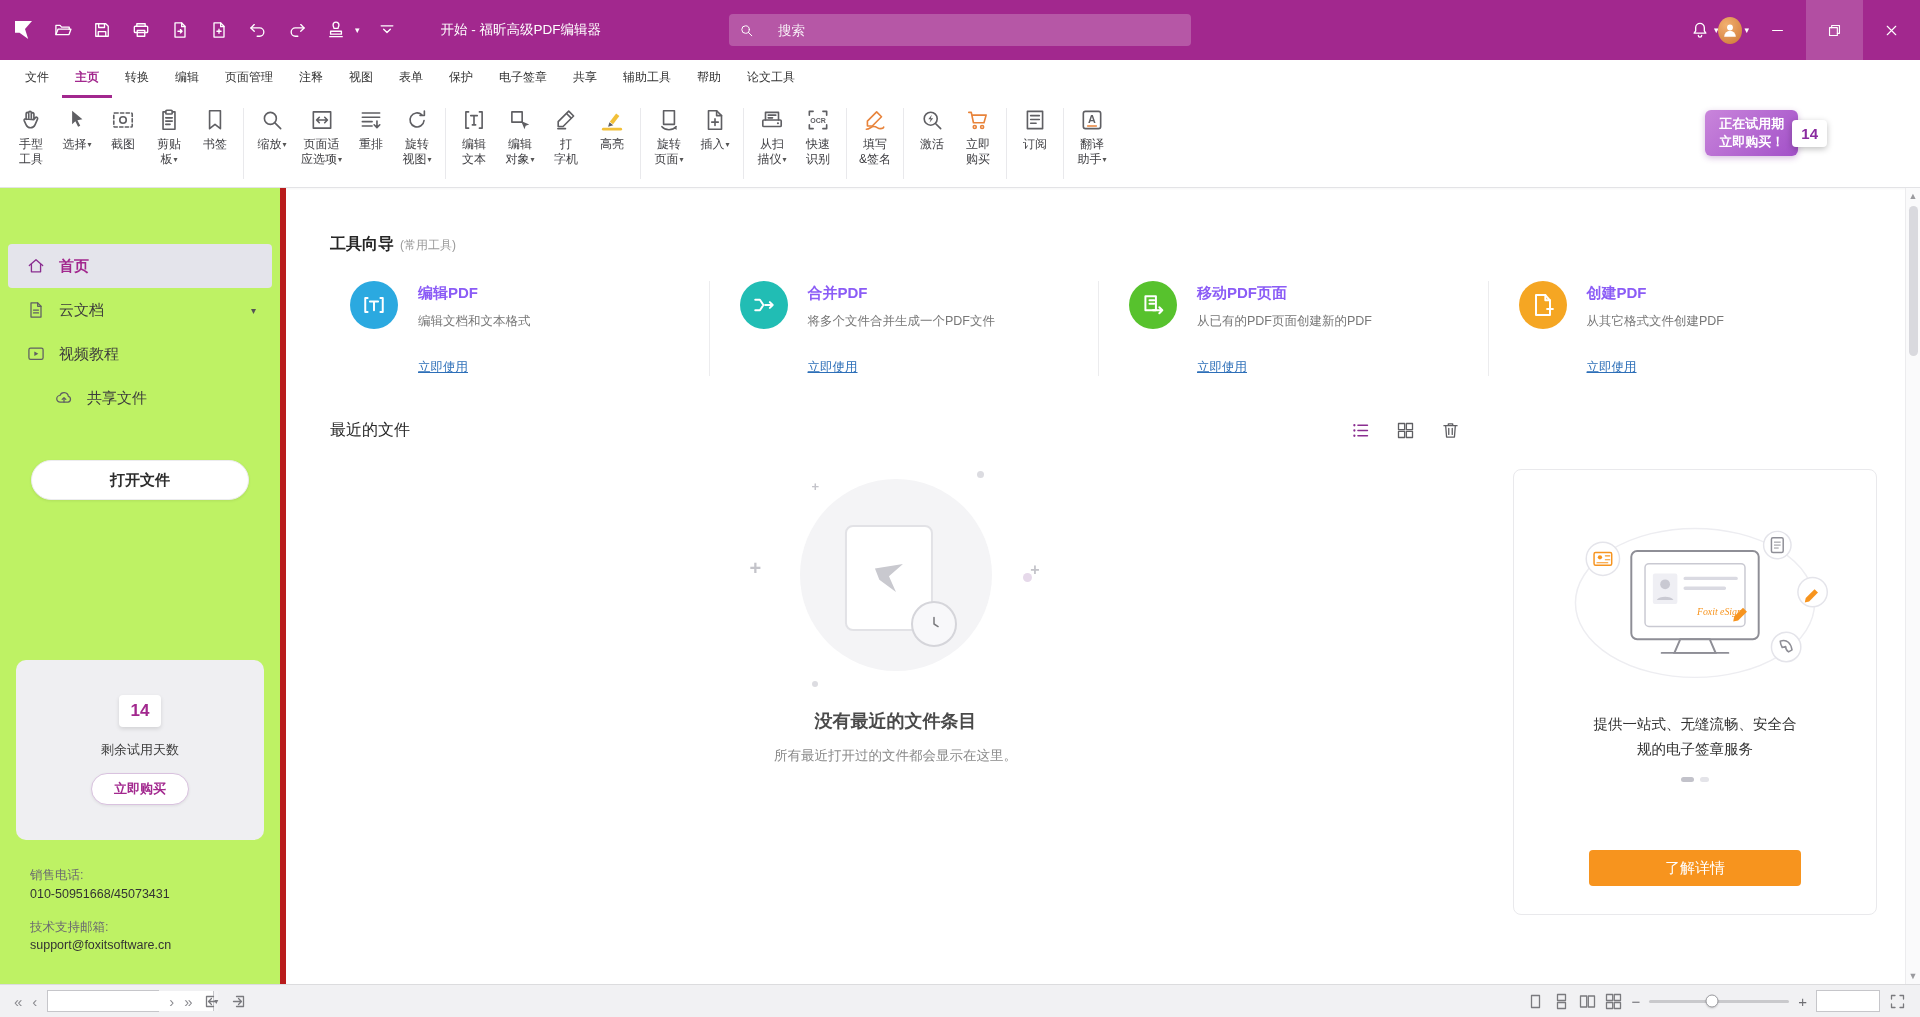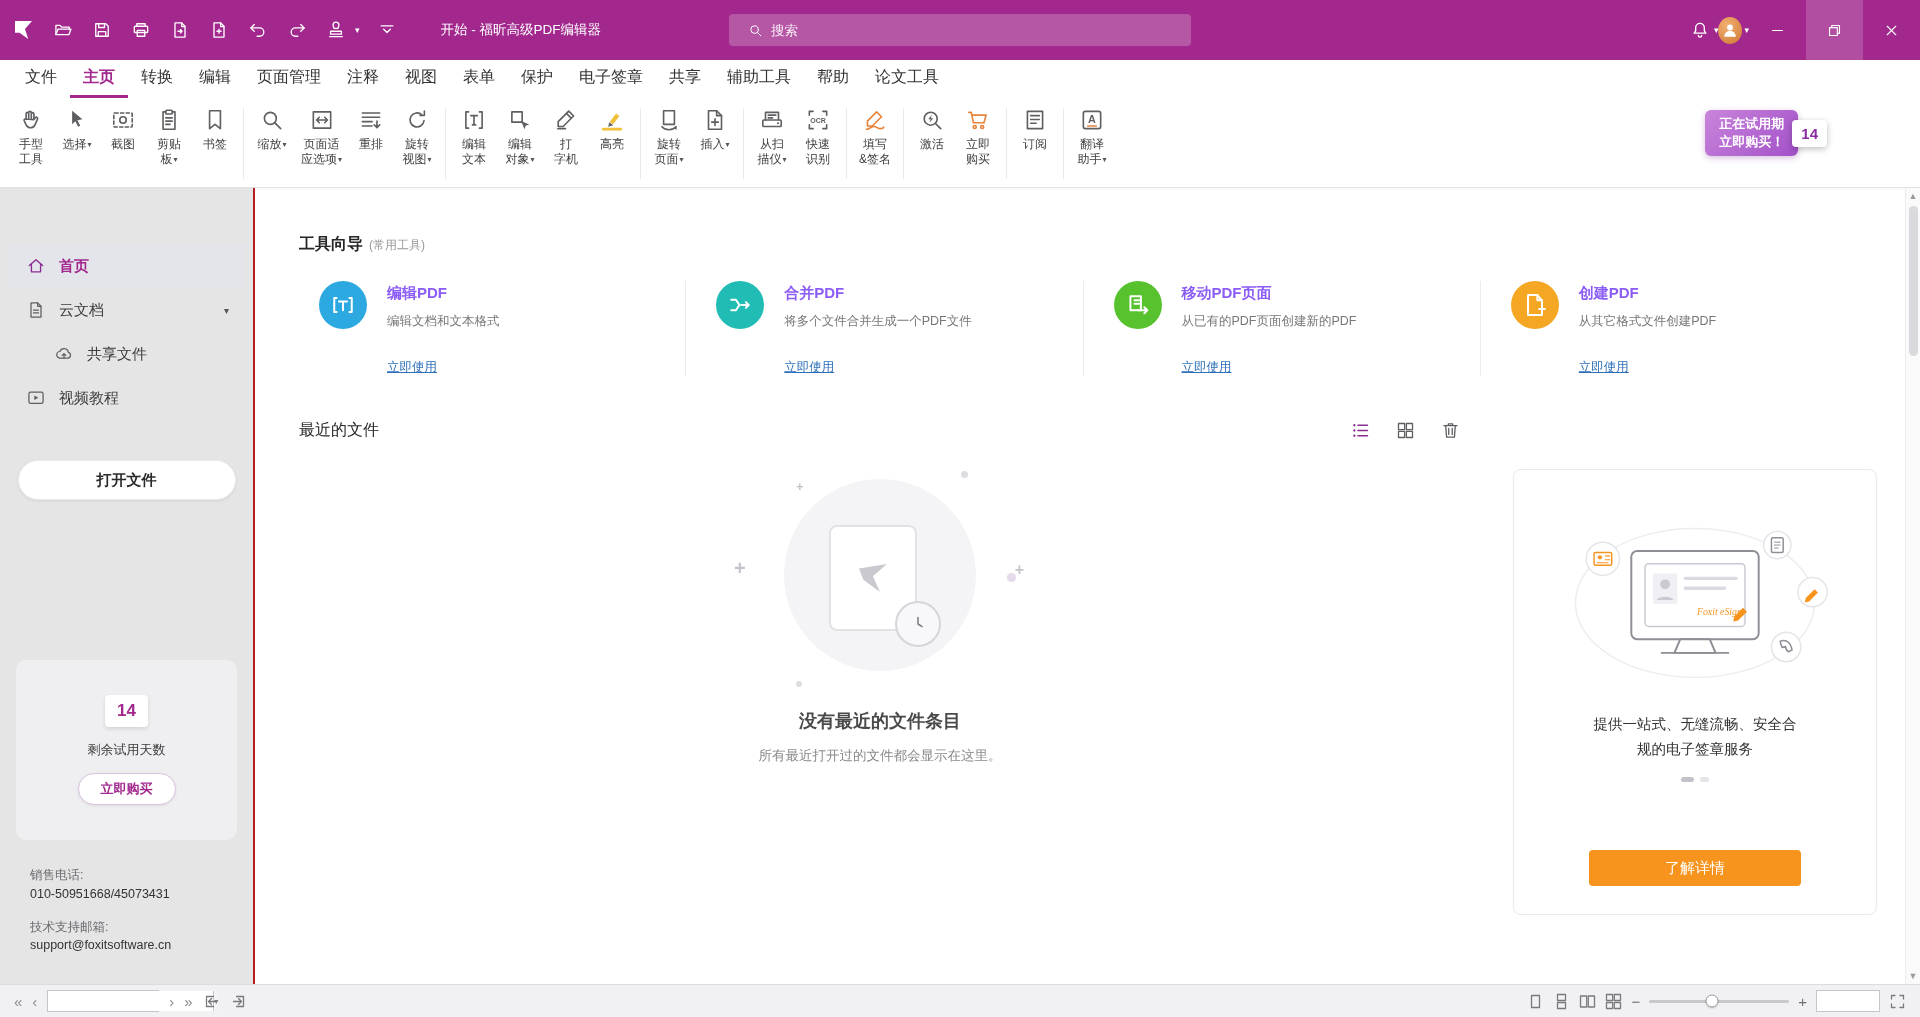--- a/index.html
+++ b/index.html
@@ -8,55 +8,55 @@
 .app{display:flex;flex-direction:column;width:100%;height:100%}
 
 
 .titlebar{height:60px;background:#A2288E;display:flex;align-items:center;color:#fff;position:relative;flex:none}
 .tb-left{display:flex;align-items:center;gap:15px;padding-left:12px}
 .tb-btn{width:24px;height:24px;display:flex;align-items:center;justify-content:center}
 .tb-btn svg{width:20px;height:20px}
 .tb-logo svg{width:26px;height:26px}
 .tb-caret{font-size:9px;color:#fff;margin-left:-8px}
 .tb-title{margin-left:42px;font-size:13.5px;color:#fff;white-space:nowrap}
-.search{position:absolute;left:50%;top:14px;transform:translateX(-50%);width:462px;height:32px;background:rgba(255,255,255,.22);border-radius:4px;display:flex;align-items:center;padding:0 19px;gap:8px}
+.search{position:absolute;left:50%;top:14px;transform:translateX(-50%);width:462px;height:32px;background:rgba(255,255,255,.22);border-radius:4px;display:flex;align-items:center;padding:0 10px;gap:24px}
 .search svg{width:15px;height:15px}
 .search input{flex:1;background:transparent;border:none;outline:none;color:#fff;font-size:13.5px;font-family:inherit}
 .search input::placeholder{color:rgba(255,255,255,.9)}
 .tb-right{margin-left:auto;display:flex;align-items:center;height:100%}
 .avatar{width:27px;height:27px;border-radius:50%;background:radial-gradient(circle at 35% 30%,#F2B070,#CE7735);display:flex;align-items:center;justify-content:center;overflow:hidden}
 .avatar svg{width:20px;height:20px}
 .winbtn{width:57px;height:100%;display:flex;align-items:center;justify-content:center}
 .winbtn svg{width:17px;height:17px}
 .winbtn.restore{background:rgba(255,255,255,.18)}
 .tb-right .tb-btn{margin-right:10px}
 
 
 .menubar{height:38px;display:flex;align-items:stretch;padding-left:12px;background:#fff;flex:none}
-.menu-item{display:flex;align-items:center;padding:0 13px;font-size:16px;color:#333;border-bottom:3px solid transparent;cursor:default}
+.menu-item{display:flex;align-items:center;padding:0 13px;font-size:12px;color:#333;border-bottom:3px solid transparent;cursor:default}
 .menu-item.active{color:#A2288E;font-weight:bold;border-bottom-color:#A2288E}
 
 
 .ribbon{height:90px;background:#fff;border-bottom:1px solid #E3E3E6;display:flex;align-items:flex-start;padding:8px 0 0 8px;position:relative;flex:none;box-shadow:0 1px 2px rgba(0,0,0,.04)}
 .rtool{display:flex;flex-direction:column;align-items:center;min-width:46px;padding:0 6px;cursor:default}
 .rtool .ricon{height:28px;display:flex;align-items:center;justify-content:center}
 .rtool .ricon svg{width:26px;height:26px}
 .rlabel{margin-top:3px;font-size:12px;line-height:1.25;text-align:center;color:#3e3e42;white-space:pre-line}
 .caret{display:inline-block;font-size:8px;color:#555;margin-left:1px;transform:translateY(-1px)}
 .caret::after{content:"▾"}
 .rsep{width:1px;align-self:stretch;background:#E9E9EC;margin:2px 5px 8px}
 .trial-badge{position:absolute;right:93px;top:12px;display:flex;align-items:center}
 .trial-badge .tb-pill{background:linear-gradient(135deg,#C985DB,#A250C8);color:#fff;font-size:13px;font-weight:bold;line-height:1.4;text-align:center;padding:5px 14px;border-radius:6px;white-space:pre-line;box-shadow:0 2px 6px rgba(120,40,150,.3)}
 .trial-badge .tb-days{background:#fff;color:#8A2BA0;font-size:15px;font-weight:bold;padding:5px 9px;border-radius:4px;margin-left:-6px;box-shadow:0 2px 6px rgba(0,0,0,.25)}
 
 
 .content-row{flex:1;display:flex;position:relative;overflow:hidden}
 
 
-.sidebar{width:255px;background:#e5e5e5;border-right:2px solid #b91c1c;padding-top:56px;position:relative;flex:none}
+.sidebar{width:286px;background:#bef264;border-right:6px solid #b91c1c;padding-top:56px;position:relative;flex:none}
 .side-item{height:44px;display:flex;align-items:center;gap:13px;padding-left:18px;margin:0 8px;font-size:15px;color:#3c3c3c;border-radius:4px;cursor:default}
 .side-item svg{width:20px;height:20px;flex:none}
 .side-item.active{background:#E4E4EB;color:#A2288E;font-weight:bold}
 .side-item.indent{padding-left:46px}
 .side-caret{margin-left:auto;margin-right:16px;font-size:10px;color:#555}
 .open-file-btn{margin:40px auto 0;width:218px;height:40px;border-radius:20px;background:#fff;border:1px solid #ECECEF;box-shadow:0 1px 3px rgba(0,0,0,.08);display:flex;align-items:center;justify-content:center;font-size:15px;font-weight:bold;color:#2b2b2b;cursor:default}
 .trial-card{margin:160px 16px 0;background:#EFEFF2;border-radius:10px;height:180px;display:flex;flex-direction:column;align-items:center;justify-content:center}
 .trial-days{background:#fff;color:#A2288E;font-weight:bold;font-size:17px;padding:6px 12px;border-radius:4px;box-shadow:0 2px 4px rgba(0,0,0,.12)}
 .trial-caption{margin-top:14px;font-size:13px;color:#3c3c3c}
 .trial-buy{margin-top:14px;background:#fff;border:1px solid #D9C2DF;color:#A2288E;font-weight:bold;font-size:13px;padding:6px 22px;border-radius:16px;box-shadow:0 1px 3px rgba(0,0,0,.08);cursor:default}
@@ -526,33 +526,33 @@
         <span>首页</span>
       </div>
       <div class="side-item">
         <svg class="ic" viewBox="0 0 24 24">
             <path d="M6 3.5h8L18 7.5v13H6z"></path>
             <path d="M14 3.5v4h4M9 12h6M9 15.5h6"></path>
           </svg>
         <span>云文档</span>
         <span class="side-caret">▾</span>
       </div>
+      <div class="side-item">
+        <svg class="ic" viewBox="0 0 24 24">
+            <rect x="3.5" y="5" width="17" height="13.5" rx="2"></rect>
+            <path class="f" d="M10 9v5.5l4.8-2.75z"></path>
+          </svg>
+        <span>视频教程</span>
+      </div>
       <div class="side-item indent">
         <svg class="ic" viewBox="0 0 24 24">
             <path d="M7.5 17a4 4 0 0 1-.4-8A5.2 5.2 0 0 1 17.2 10 3.6 3.6 0 0 1 16.8 17z"></path>
             <path d="M12 17v-5.5m-2.2 2.2L12 11.5l2.2 2.2"></path>
           </svg>
         <span>共享文件</span>
-      </div>
-      <div class="side-item">
-        <svg class="ic" viewBox="0 0 24 24">
-            <rect x="3.5" y="5" width="17" height="13.5" rx="2"></rect>
-            <path class="f" d="M10 9v5.5l4.8-2.75z"></path>
-          </svg>
-        <span>视频教程</span>
       </div>
 
       <div class="open-file-btn">打开文件</div>
 
       <div class="trial-card">
         <span class="trial-days">14</span>
         <span class="trial-caption">剩余试用天数</span>
         <span class="trial-buy">立即购买</span>
       </div>
 

